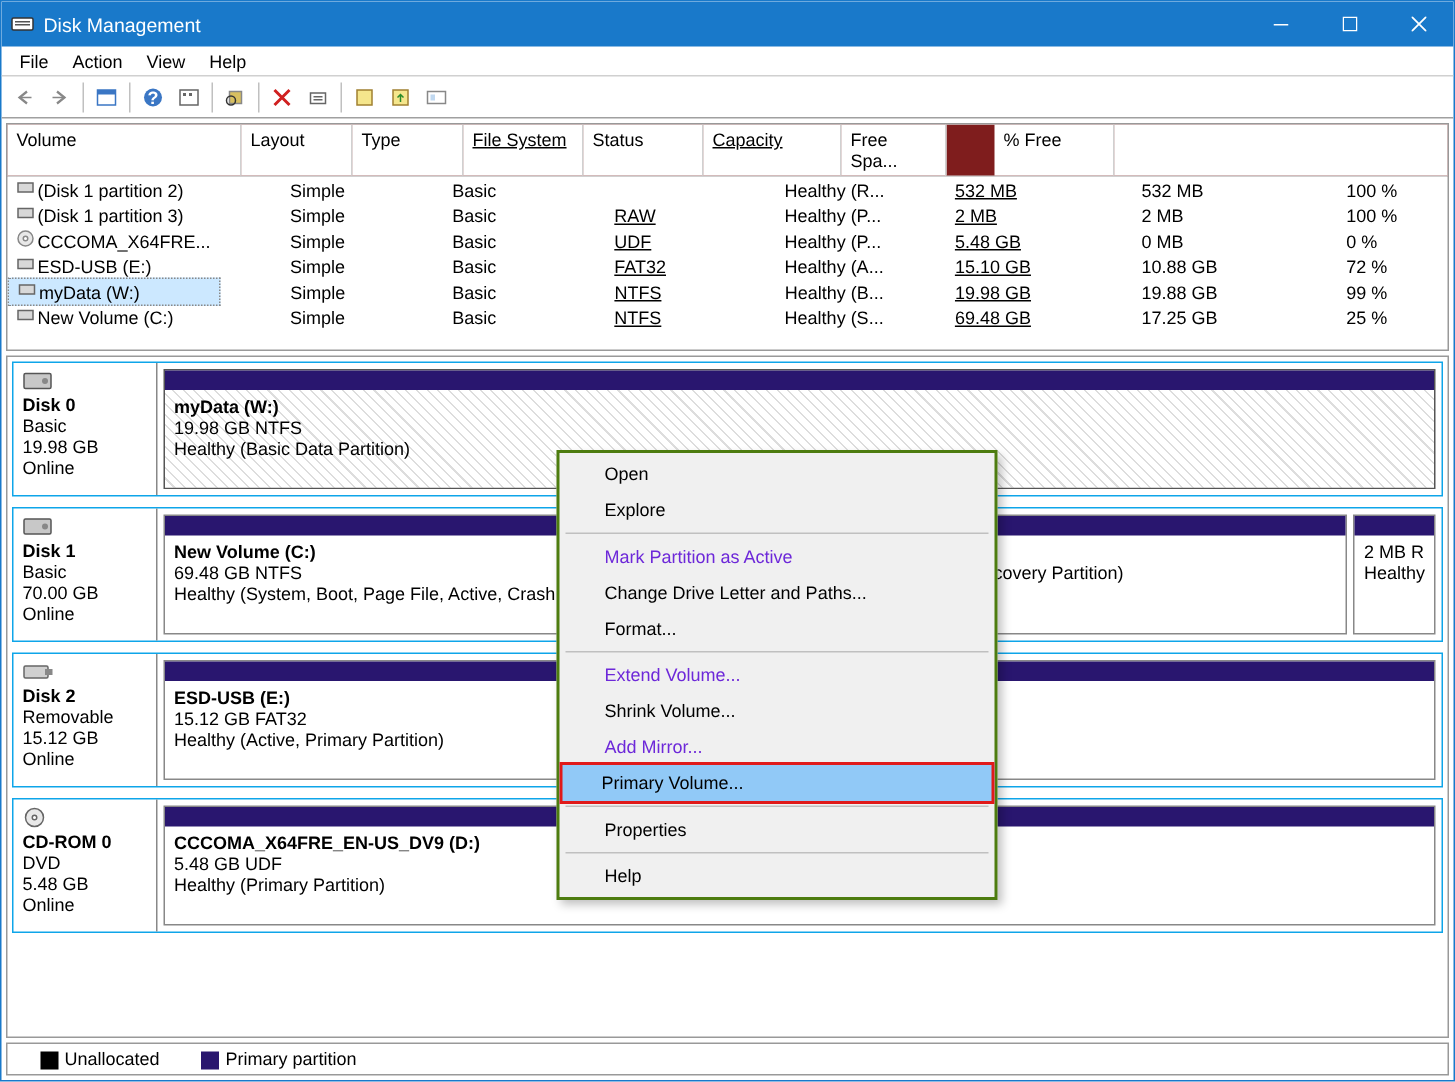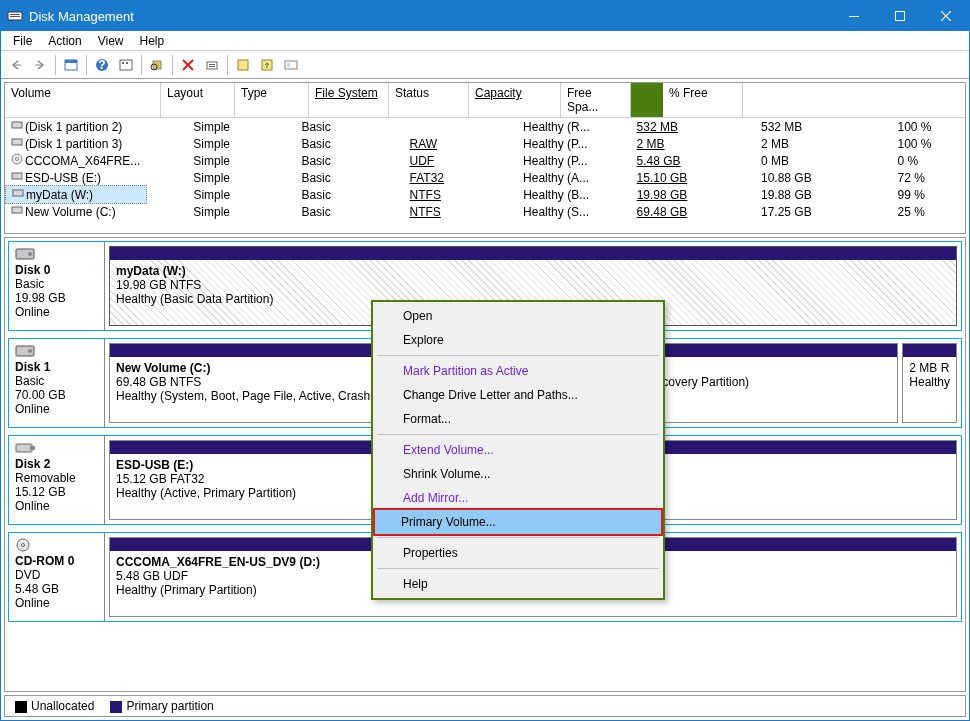--- a/index.html
+++ b/index.html
@@ -13,21 +13,21 @@
 .menubar { height: 20px; display: flex; align-items: center; padding: 0 4px; border-bottom: 1px solid #d0d0d0; }
 .menubar .menuitem { padding: 2px 8px; cursor: default; }
 
 .toolbar { height: 28px; display: flex; align-items: center; padding: 2px 4px; border-bottom: 1px solid #a0a0a0; gap: 2px; }
 .toolbar .tbtn { width: 22px; height: 22px; display: flex; align-items: center; justify-content: center; border: 1px solid transparent; }
 .toolbar .sep { width: 1px; height: 20px; background: #c0c0c0; margin: 0 2px; }
 
 .content { display: flex; flex-direction: column; height: calc(100% - 30px - 20px - 28px); }
 
 .volume-list { border: 1px solid #999; margin: 3px; background: #fff; height: 152px; overflow: hidden; }
-.volume-header { display: flex; background: #4d7c0f; border-bottom: 1px solid #d0d0d0; }
+.volume-header { display: flex; background: #7f1d1d; border-bottom: 1px solid #d0d0d0; }
 .volume-header .col { padding: 3px 6px; border-right: 1px solid #d0d0d0; background: #fff; font-weight: 400; }
 .volume-rows { }
 .volume-row { display: flex; height: 17px; align-items: center; gap: 40px; }
 .volume-row .cell { padding: 1px 6px; overflow: hidden; white-space: nowrap; }
 .volume-row .vol-icon { width: 14px; display: inline-block; }
 .volume-row.selected { }
 .volume-row.selected .cell:first-child { background: #cce8ff; border: 1px dotted #888; }
 
 .col-volume { width: 156px; }
 .col-layout { width: 74px; }
@@ -44,21 +44,21 @@
 .disk-label .dicon { width: 20px; height: 14px; margin-bottom: 2px; }
 .disk-label b { font-weight: 600; }
 .disk-parts { flex: 1; display: flex; padding: 4px; gap: 4px; }
 .part { border: 1px solid #888; display: flex; flex-direction: column; }
 .part .stripe { height: 13px; background: #29166f; }
 .part .pbody { padding: 4px 6px; flex: 1; overflow: hidden; }
 .part b { font-weight: 600; }
 .part.hatched .pbody { background: repeating-linear-gradient(45deg, #fff, #fff 4px, #ddd 4px, #ddd 5px); }
 .part.hatched { border: 1px solid #555; }
 
-.legend { height: 22px; margin: 0 3px 3px; display: flex; align-items: center; gap: 16px; padding: 2px 10px; border: 1px solid #999; font-size: 12px; }
+.legend { height: 22px; margin: 0 3px 3px; display: flex; align-items: center; gap: 28px; padding: 2px 22px; border: 1px solid #999; font-size: 12px; }
 .legend .sw { width: 12px; height: 12px; display: inline-block; margin-right: 4px; vertical-align: middle; }
 
 .context-menu { position: absolute; left: 371px; top: 300px; width: 294px; background: #f0f0f0; border: 2px solid #4d7c0f; box-shadow: 3px 3px 6px rgba(0,0,0,0.25); padding: 2px; }
 .context-menu .citem { padding: 5px 20px 5px 28px; color: #000; cursor: default; }
 .context-menu .citem.disabled { color: #6d28d9; }
 .context-menu .citem.highlight { background: #91c9f7; border: 2px solid #e01a1a; margin: -2px; padding: 5px 18px 5px 26px; }
 .context-menu .csep { height: 1px; background: #c0c0c0; margin: 3px 2px; }
 
 svg { display: block; }
 </style>

